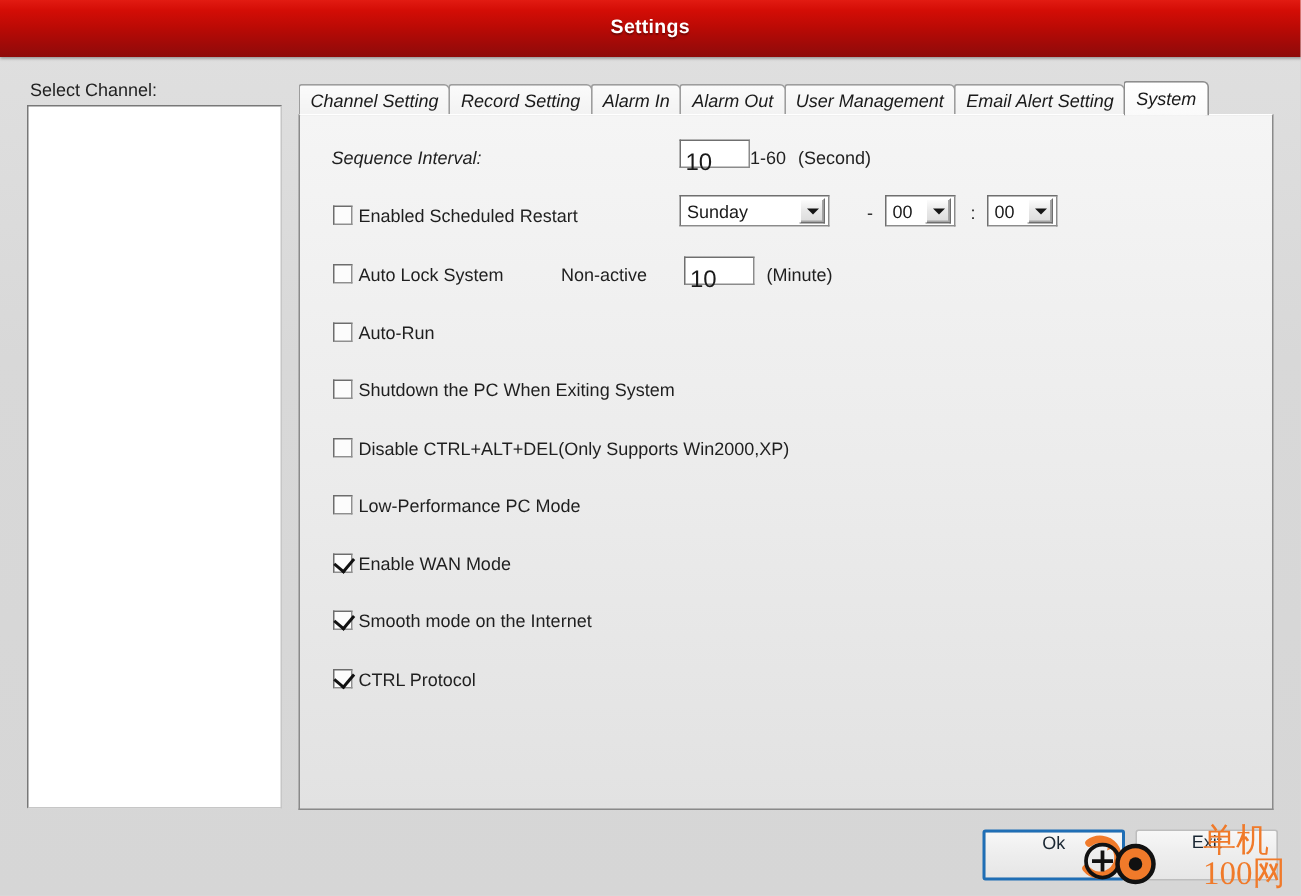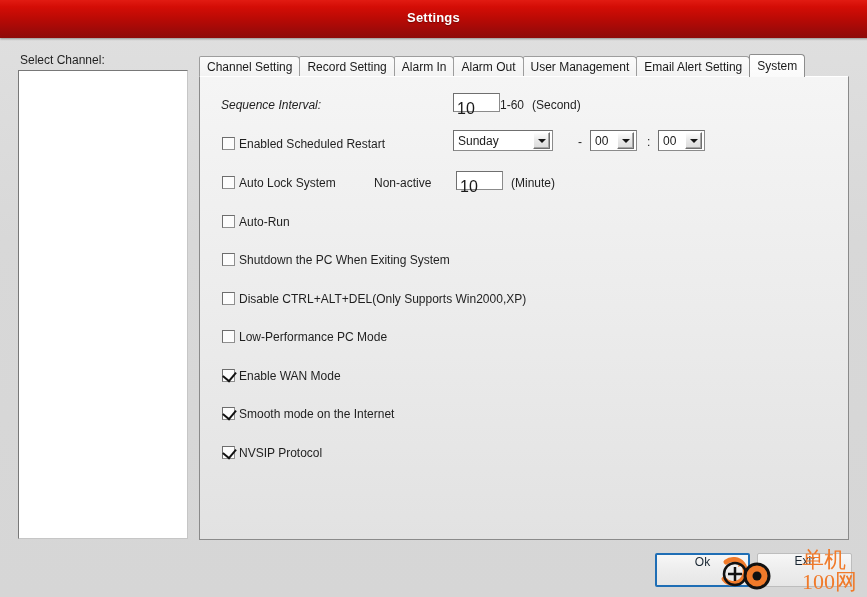--- a/index.html
+++ b/index.html
@@ -53,20 +53,21 @@
     box-shadow: inset 1px 1px 0 #ffffff;
     box-sizing: border-box;
   }
 
   
   .tabstrip {
     position: absolute; left: 199px; top: 55px;
     height: 22px;
     display: flex;
     align-items: flex-end;
+    font-style: italic;
   }
   .tab {
     position: relative;
     height: 21px;
     padding: 0 7px;
     display: flex; align-items: center;
     font-size: 12px; color: #1a1a1a;
     background: linear-gradient(180deg, #fbfbfb 0%, #f2f2f2 100%);
     border: 1px solid #9d9d9d;
     border-bottom: none;
@@ -331,21 +332,21 @@
     <div class="cb-label" style="left:39px; top:292px;">Enable WAN Mode</div>
 
     <div class="cbox checked" style="left:22px; top:330px;">
       <span class="tick"></span>
     </div>
     <div class="cb-label" style="left:39px; top:330px;">Smooth mode on the Internet</div>
 
     <div class="cbox checked" style="left:22px; top:369px;">
       <span class="tick"></span>
     </div>
-    <div class="cb-label" style="left:39px; top:369px;">NVSIP Protocol</div>
+    <div class="cb-label" style="left:39px; top:369px;">CTRL Protocol</div>
 
   </div>
 
   <div class="btn focused" style="left:655px; top:553px; width:95px;">
     <span>Ok</span>
   </div>
   <div class="btn" style="left:757px; top:553px; width:95px;">
     <span>Exit</span>
   </div>
 

